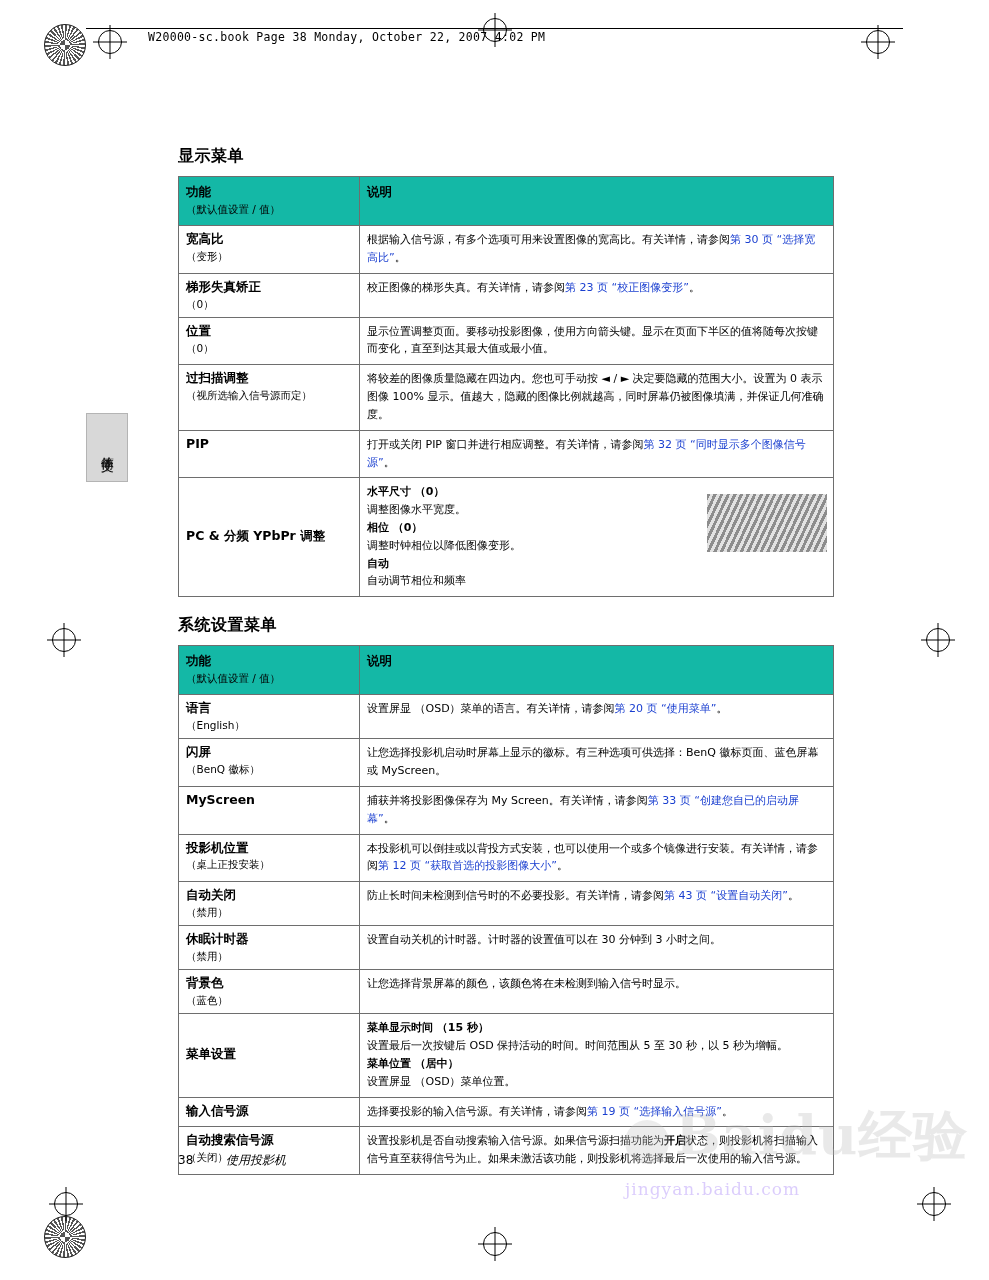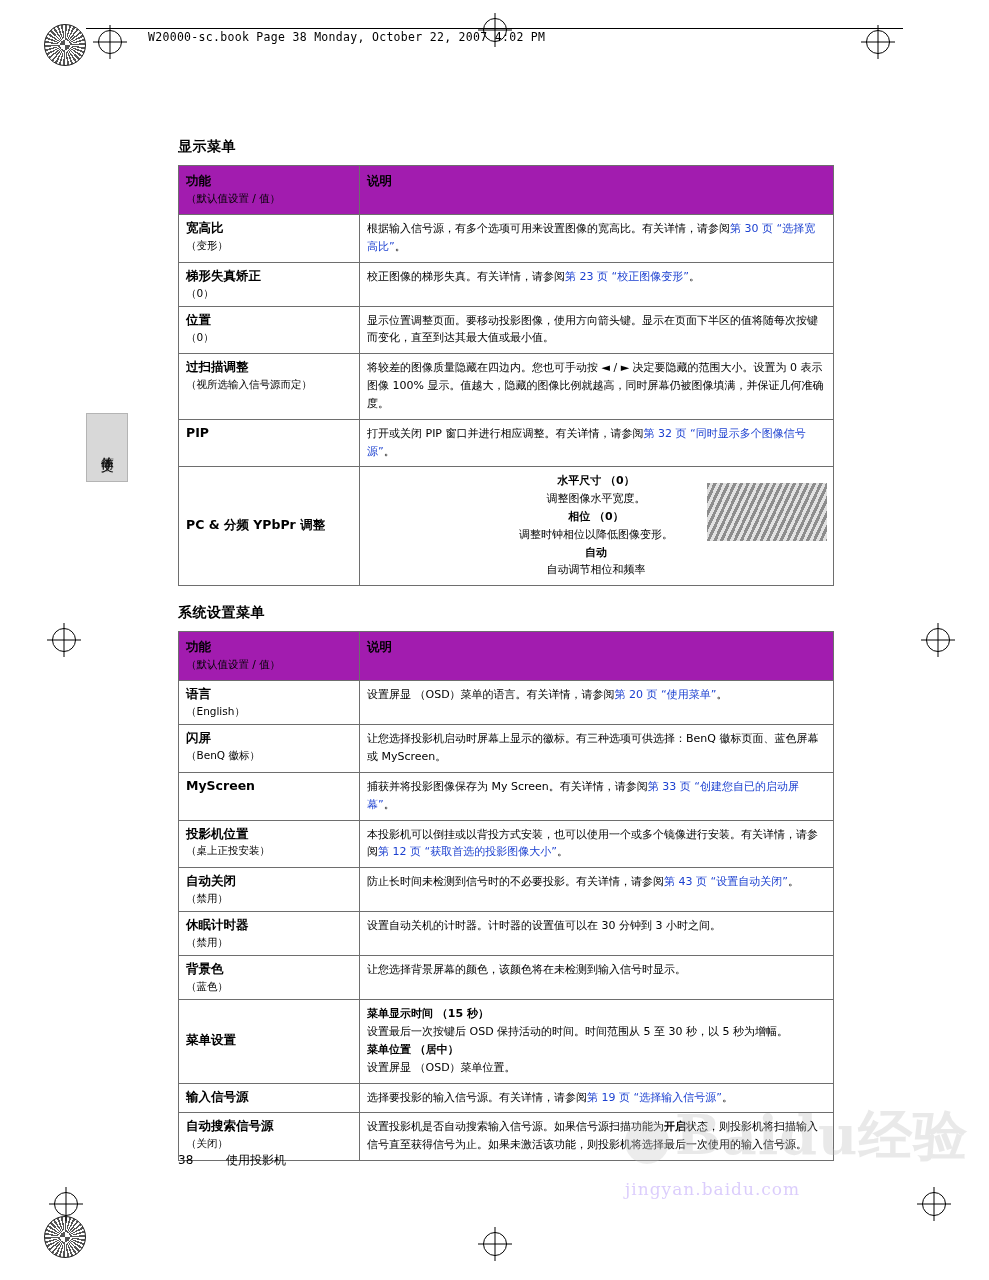--- a/index.html
+++ b/index.html
@@ -42,64 +42,64 @@
     display:flex;align-items:center;justify-content:center;
   }
   .side-tab span{
     font-size:13px;color:#111;letter-spacing:1px;
     writing-mode:vertical-rl;
   }
 
   
   .content{position:absolute;left:178px;top:130px;width:656px;}
   h2.sect{
-    font-size:14px;font-weight:bold;margin:8px 0 9px 0;letter-spacing:.5px;
+    font-size:16px;font-weight:bold;margin:16px 0 9px 0;letter-spacing:.5px;
   }
   h2.sect.second{margin-top:18px;}
 
   table.menu{
     border-collapse:collapse;width:656px;table-layout:fixed;
     border:1px solid #6e6e6e;
   }
   table.menu th,table.menu td{
     border:1px solid #6e6e6e;
     vertical-align:top;
     padding:5px 8px 6px 7px;
   }
   table.menu thead th{
-    background:#a21caf;color:#000;text-align:left;
+    background:#14b8a6;color:#000;text-align:left;
     font-weight:bold;font-size:12.5px;padding:7px 7px 8px 7px;
     height:30px;
   }
   th.col-fn{width:166px;}
   th.col-desc{width:auto;}
   .hdr-sub{display:block;font-weight:normal;font-size:10.5px;margin-top:2px;}
   td.fn{font-size:12.5px;font-weight:bold;line-height:1.35;}
   td.fn .def{display:block;font-weight:normal;font-size:10.5px;margin-top:1px;}
   td.desc{font-size:11px;line-height:1.62;}
   td.fn.mid{vertical-align:middle;}
   .lnk{color:#1a3fd0;}
   .bold{font-weight:bold;}
   .sub-title{font-weight:bold;display:block;}
   .sub-line{display:block;}
-  .desc-pc{position:relative;min-height:86px;text-align:center;}
+  .desc-pc{position:relative;min-height:86px;}
   .pattern{
     position:absolute;right:6px;top:16px;width:120px;height:58px;
     background:#9c9c9c;
     overflow:hidden;
   }
   .pattern-stripes{
     position:absolute;inset:0;
     background:repeating-linear-gradient(115deg,#8d8d8d 0 3px,#e2e2e2 3px 6px);
   }
 
   
   .footer{position:absolute;left:178px;top:1152px;font-size:12px;}
   .footer .pg{display:inline-block;width:48px;}
-  .footer .ft{margin-left:0;}
+  .footer .ft{margin-left:0;font-style:italic;}
 
   
   .wm{
     position:absolute;right:44px;bottom:60px;width:320px;height:120px;
     opacity:.30;pointer-events:none;
   }
   .wm .big{
     font-size:54px;font-weight:bold;color:#b9b9b9;
     font-family:"DejaVu Serif","Liberation Serif",serif;letter-spacing:1px;
     white-space:nowrap;

